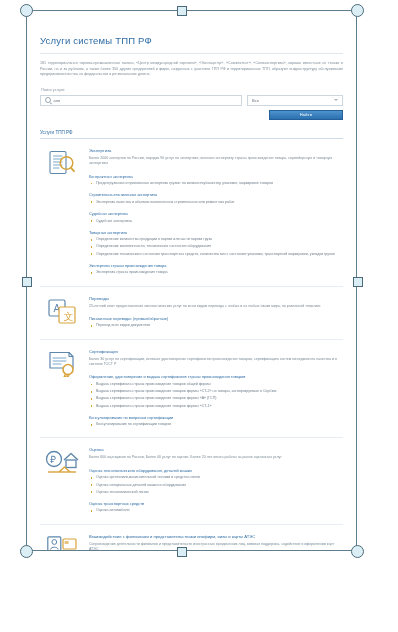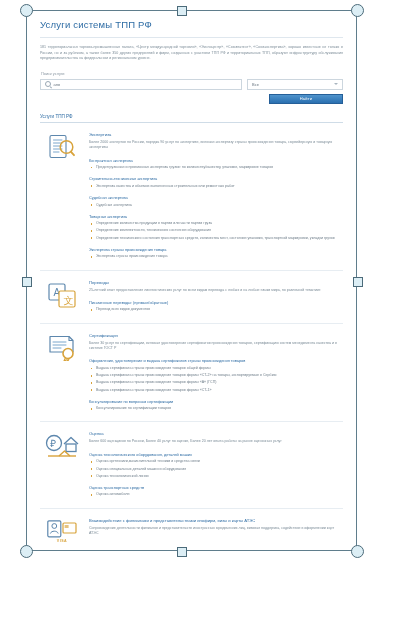--- a/index.html
+++ b/index.html
@@ -18,21 +18,21 @@
   .sel-h{
     position:absolute;background:#dceef5;border:1px solid #4c6b7a;z-index:41;
   }
   .sel-h.circ{width:11px;height:11px;border-radius:50%;}
   .sel-h.sq{width:8px;height:8px;}
 
   
   .card{
     position:absolute;left:26px;top:10px;width:331px;height:541px;
     background:#ffffff;box-sizing:border-box;
-    padding:7px 14px 0 14px;overflow:hidden;z-index:5;
+    padding:23px 14px 0 14px;overflow:hidden;z-index:5;
   }
   .page-title{
     color:#2e6ca4;font-size:9.5px;font-weight:400;letter-spacing:.2px;
     margin:2px 0 7px 0;
   }
   .title-rule{height:1px;background:#dfe7ee;margin:0 0 7px 0;}
   .intro{
     color:#7b8b97;font-size:3.6px;line-height:5.6px;text-align:justify;
     margin:0 0 9px 0;letter-spacing:.05px;
   }

